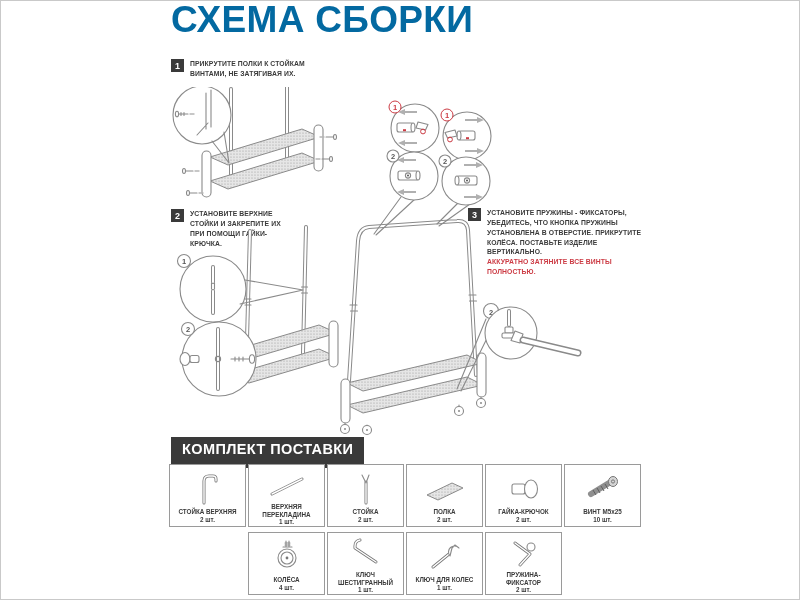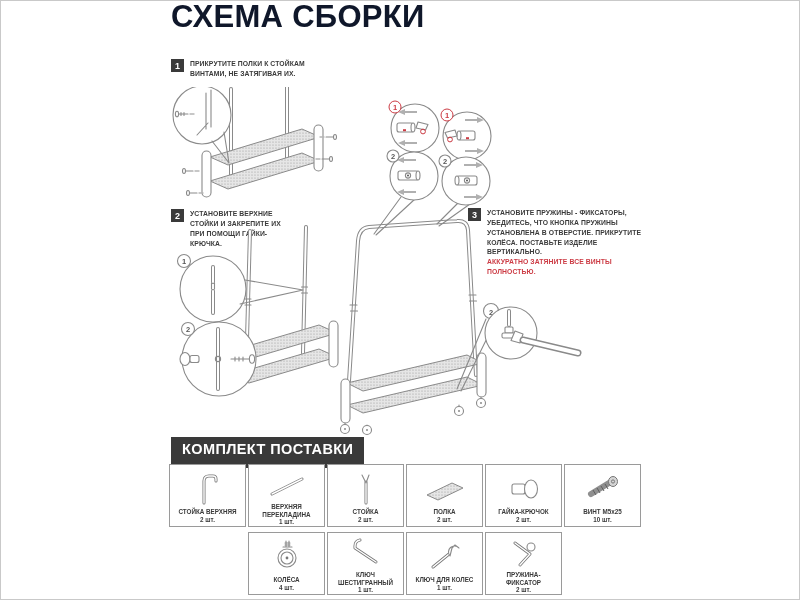--- a/index.html
+++ b/index.html
@@ -1,19 +1,19 @@
 <!DOCTYPE html>
 <html><head>
 <meta charset="utf-8">
 <style>
   html,body{margin:0;padding:0;background:#fff}
   .page{position:relative;width:800px;height:600px;background:#fff;border:1px solid #c9c9c9;
         box-sizing:border-box;font-family:"Liberation Sans",sans-serif;color:#3a3a3a;overflow:hidden}
   .hdr{position:absolute;left:170px;top:0}
-  .title{font-size:31px;font-weight:bold;letter-spacing:.3px;line-height:1.05;margin:0;color:#0f172a}
+  .title{font-size:37px;font-weight:bold;letter-spacing:.3px;line-height:1.05;margin:0;color:#0369a1}
   .subtitle{font-size:18px;margin-top:0;color:#3d3d3d;white-space:nowrap}
   .step{position:absolute;display:flex;gap:6px;align-items:flex-start}
   .badge{width:13px;height:13px;background:#3a3a3a;color:#fff;font-size:9px;font-weight:bold;
          display:flex;align-items:center;justify-content:center;flex:0 0 13px}
   .stxt{font-size:6.8px;font-weight:bold;line-height:1.45;letter-spacing:.1px}
   .warn{color:#cc3b44;display:block}
   .kit-title{position:absolute;left:170px;top:436px;background:#3a3a3a;color:#fff;font-size:14.5px;
              font-weight:bold;padding:4px 11px 11px;letter-spacing:.4px}
   .kit-row{position:absolute;display:flex;gap:2px}
   .kit-box{width:77px;height:63px;border:1px solid #9a9a9a;box-sizing:border-box;display:flex;

